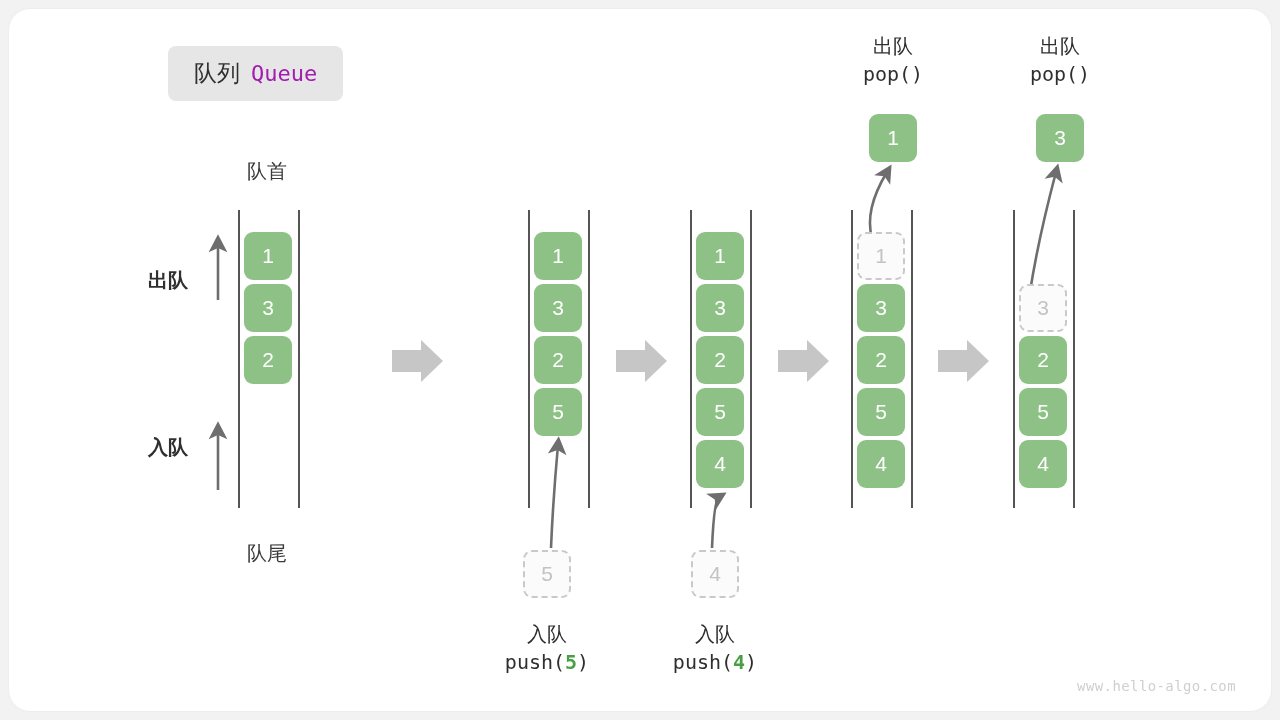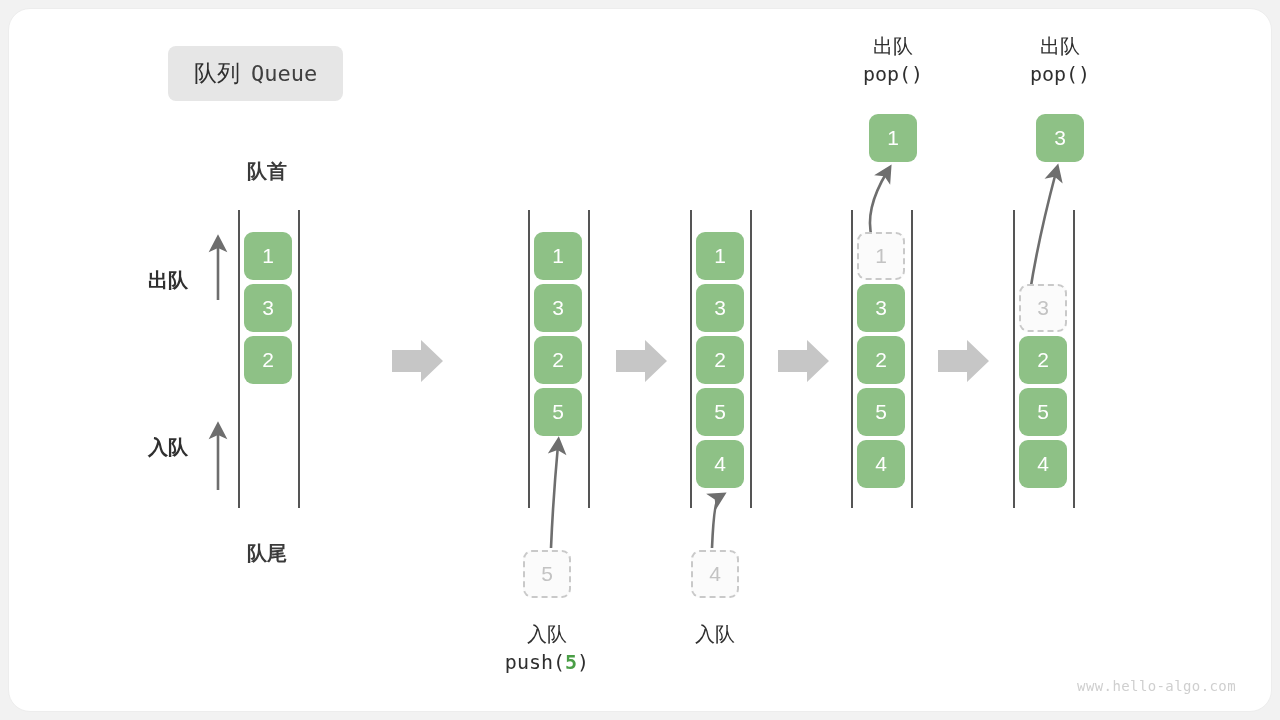--- a/index.html
+++ b/index.html
@@ -41,29 +41,29 @@
     white-space: nowrap;
   }
   #title-badge .cn {
     font-size: 23px;
     font-weight: normal;
     color: #2f2f2f;
   }
   #title-badge .en {
     font-family: "DejaVu Sans Mono", "Liberation Mono", monospace;
     font-size: 22px;
-    color: #404040;
+    color: #a21caf;
   }
 
   
   .abs { position: absolute; white-space: nowrap; }
 
   .head-tail-label {
     font-size: 20px;
-    font-weight: bold;
+    font-weight: normal;
     color: #3a3a3a;
     text-align: center;
   }
 
   .side-label {
     font-size: 20px;
     font-weight: bold;
     color: #2f2f2f;
   }
 
@@ -225,20 +225,21 @@
     <div class="rail" style="left:690px; top:210px; height:298px;"></div>
     <div class="rail" style="left:750px; top:210px; height:298px;"></div>
     <div class="cell" style="left:696px; top:232px;">1</div>
     <div class="cell" style="left:696px; top:284px;">3</div>
     <div class="cell" style="left:696px; top:336px;">2</div>
     <div class="cell" style="left:696px; top:388px;">5</div>
     <div class="cell" style="left:696px; top:440px;">4</div>
     <div class="cell ghost" style="left:691px; top:550px;">4</div>
     <div class="op-caption" style="left:615px; top:620px; width:200px;">
       <span class="cn">入队</span>
+      <span class="code"><span>push(</span><span class="num">4</span><span>)</span></span>
     </div>
   </div>
 
   <div>
     <div class="rail" style="left:851px; top:210px; height:298px;"></div>
     <div class="rail" style="left:911px; top:210px; height:298px;"></div>
     <div class="cell ghost" style="left:857px; top:232px;">1</div>
     <div class="cell" style="left:857px; top:284px;">3</div>
     <div class="cell" style="left:857px; top:336px;">2</div>
     <div class="cell" style="left:857px; top:388px;">5</div>

